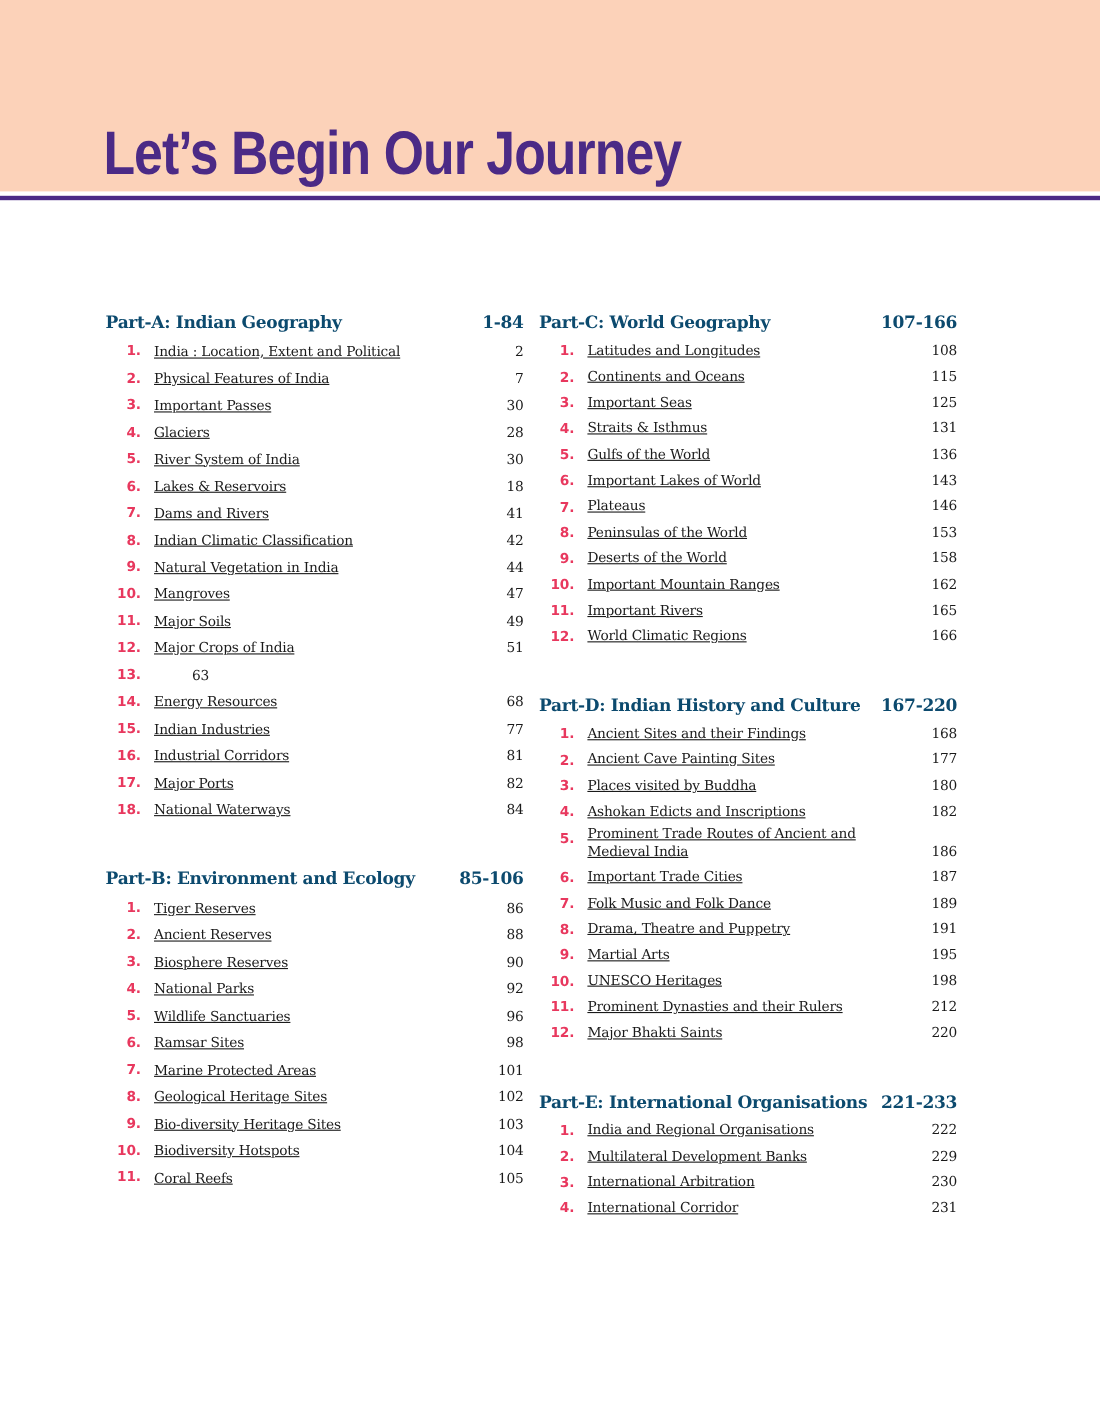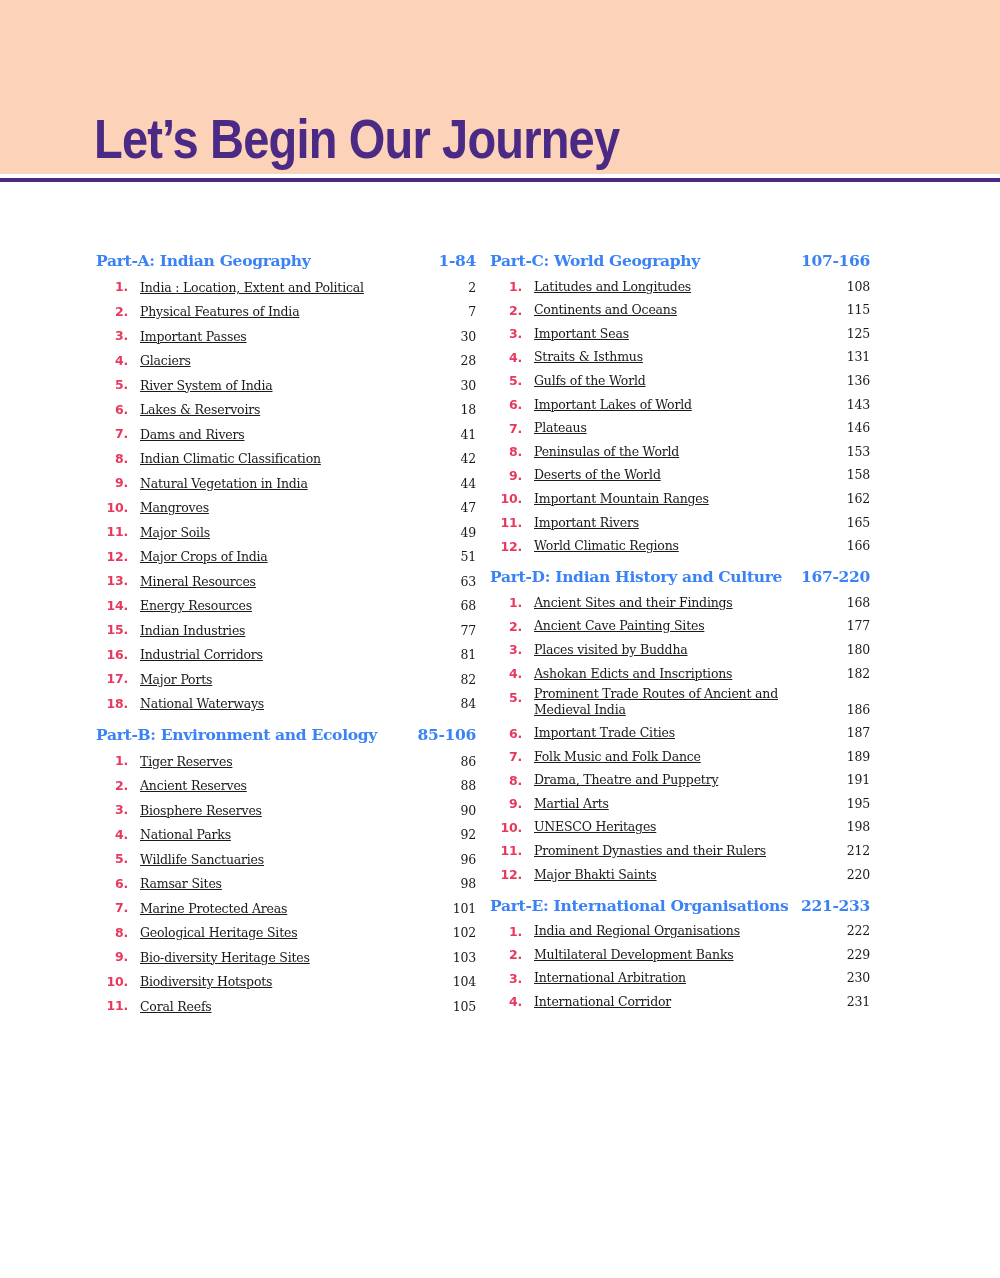--- a/index.html
+++ b/index.html
@@ -20,25 +20,25 @@
     }
     .title-rule {
       position: absolute; left: 0; top: 178px; width: 1000px; height: 4px;
       background: #4b2a86;
     }
     .col { position: absolute; top: 250px; width: 380px; }
     .col-left { left: 96px; }
     .col-right { left: 490px; }
     .part-head {
       display: flex; justify-content: space-between; align-items: baseline;
-      color: #3b82f6; font-weight: bold; font-size: 15.5px; line-height: 22px;
+      color: #0c4a6e; font-weight: bold; font-size: 15.5px; line-height: 22px;
       font-family: "DejaVu Serif", serif; letter-spacing: -0.3px;
       margin-bottom: 3px; white-space: nowrap;
     }
-    .part-head .range { text-align: right; }
+    .part-head .range { text-align: right; margin-top: 32px; }
     .part-block { margin-bottom: 8px; }
     .entry {
       display: flex; align-items: flex-end; font-size: 12.5px; color: #1a1a1a;
       line-height: 16px; min-height: 24.5px; letter-spacing: -0.2px;
     }
     .entry .num {
       width: 32px; text-align: right; color: #e8385e; font-weight: bold;
       font-family: "DejaVu Sans", sans-serif; font-size: 12.5px; flex: none; padding-right: 12px;
       align-self: flex-start; padding-top: 4px;
     }
@@ -115,21 +115,20 @@
         <span class="label">Major Soils</span>
         <span class="page">49</span>
       </div>
       <div class="entry">
         <span class="num">12.</span>
         <span class="label">Major Crops of India</span>
         <span class="page">51</span>
       </div>
       <div class="entry">
         <span class="num">13.</span>
-        <span class="label">Mineral Resources</span>
         <span class="page">63</span>
       </div>
       <div class="entry">
         <span class="num">14.</span>
         <span class="label">Energy Resources</span>
         <span class="page">68</span>
       </div>
       <div class="entry">
         <span class="num">15.</span>
         <span class="label">Indian Industries</span>

